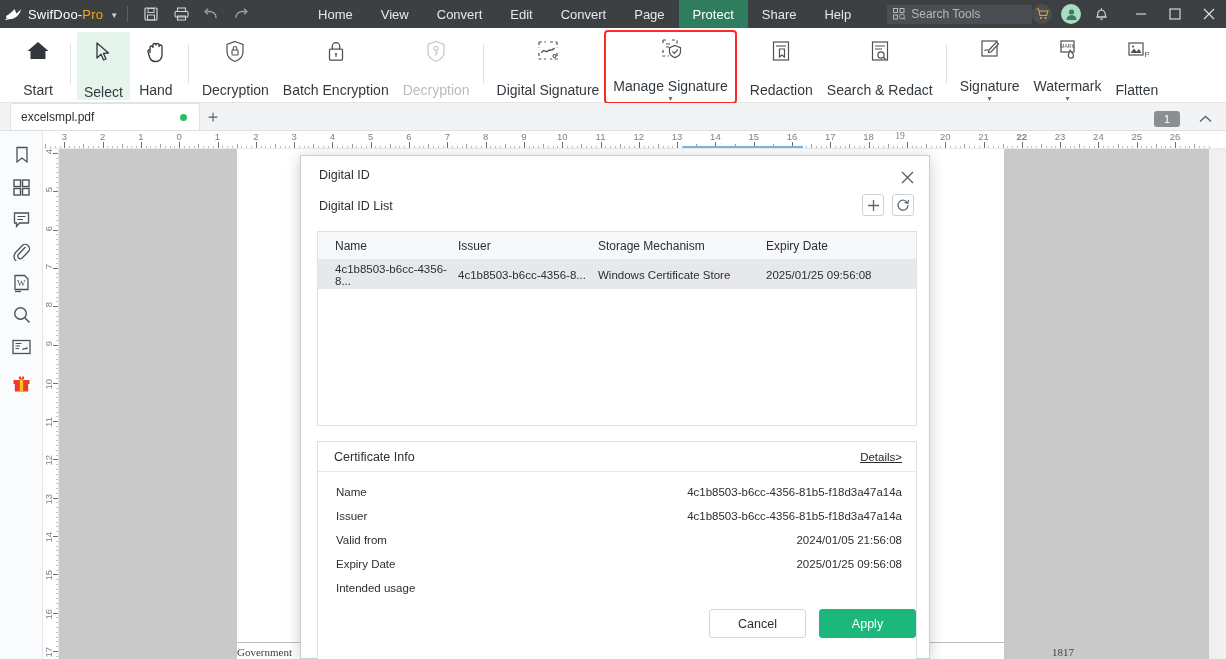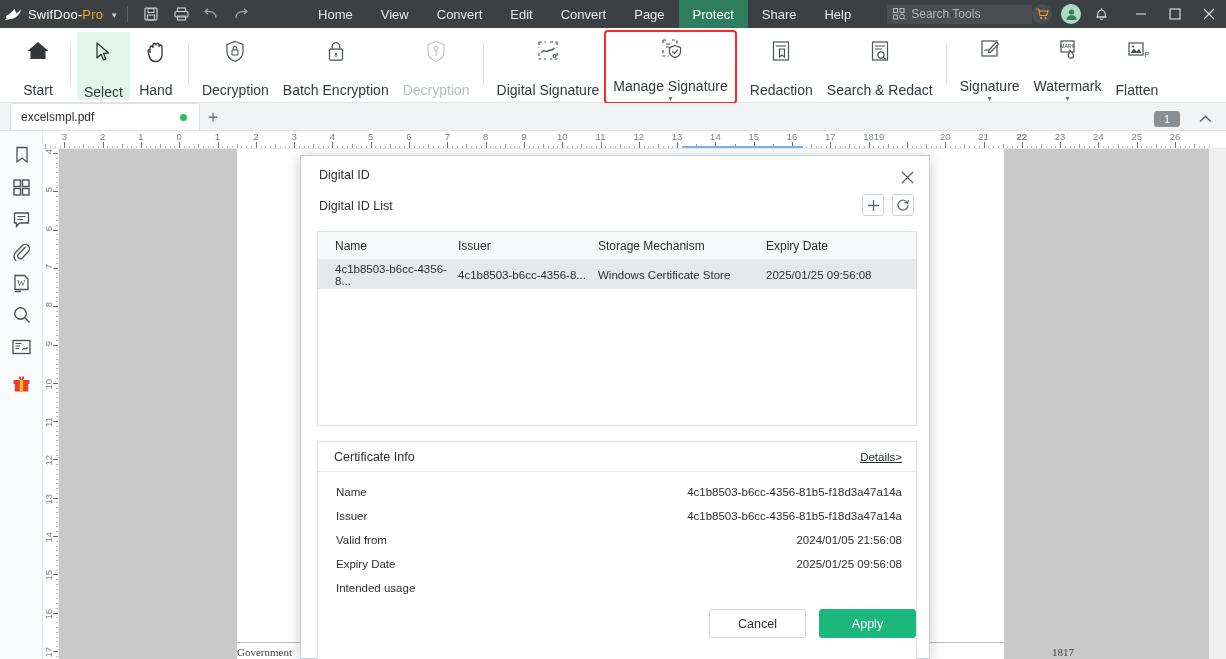--- a/index.html
+++ b/index.html
@@ -691,21 +691,21 @@
       <div class="tick min" style="left: 820.812px;"></div>
       <div class="tlab" style="left: 825.6px;">18</div>
       <div class="tick maj" style="left: 825.6px;"></div>
       <div class="tick min" style="left: 830.387px;"></div>
       <div class="tick min" style="left: 835.175px;"></div>
       <div class="tick min" style="left: 839.962px;"></div>
       <div class="tick mid" style="left: 844.75px;"></div>
       <div class="tick min" style="left: 849.537px;"></div>
       <div class="tick min" style="left: 854.325px;"></div>
       <div class="tick min" style="left: 859.112px;"></div>
-      <div class="tlab" style="left: 836px;">19</div>
+      <div class="tlab" style="left: 857px; font-family: Liberation Serif, serif;">19</div>
       <div class="tick maj" style="left: 863.9px;"></div>
       <div class="tick min" style="left: 868.688px;"></div>
       <div class="tick min" style="left: 873.475px;"></div>
       <div class="tick min" style="left: 878.262px;"></div>
       <div class="tick mid" style="left: 883.05px;"></div>
       <div class="tick min" style="left: 887.837px;"></div>
       <div class="tick min" style="left: 892.625px;"></div>
       <div class="tick min" style="left: 897.413px;"></div>
       <div class="tlab" style="left: 902.2px;">20</div>
       <div class="tick maj" style="left: 902.2px;"></div>

